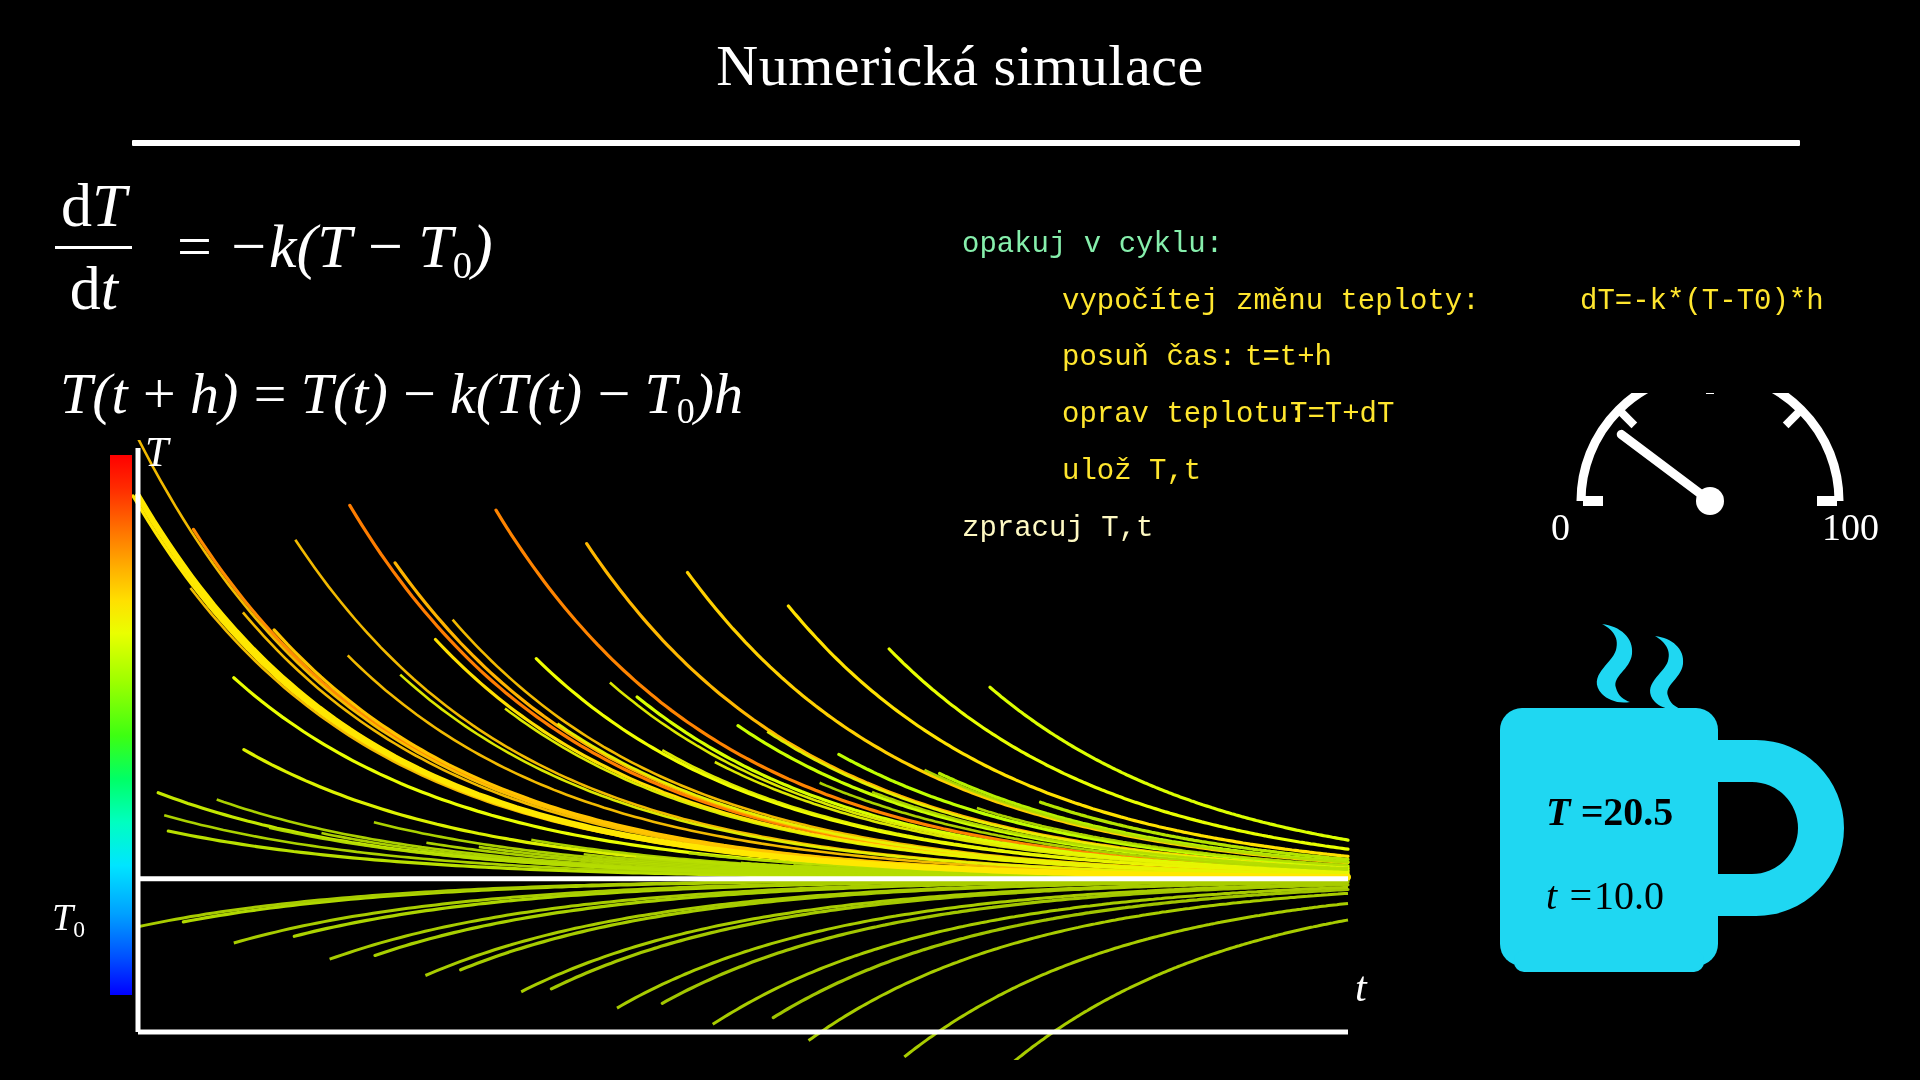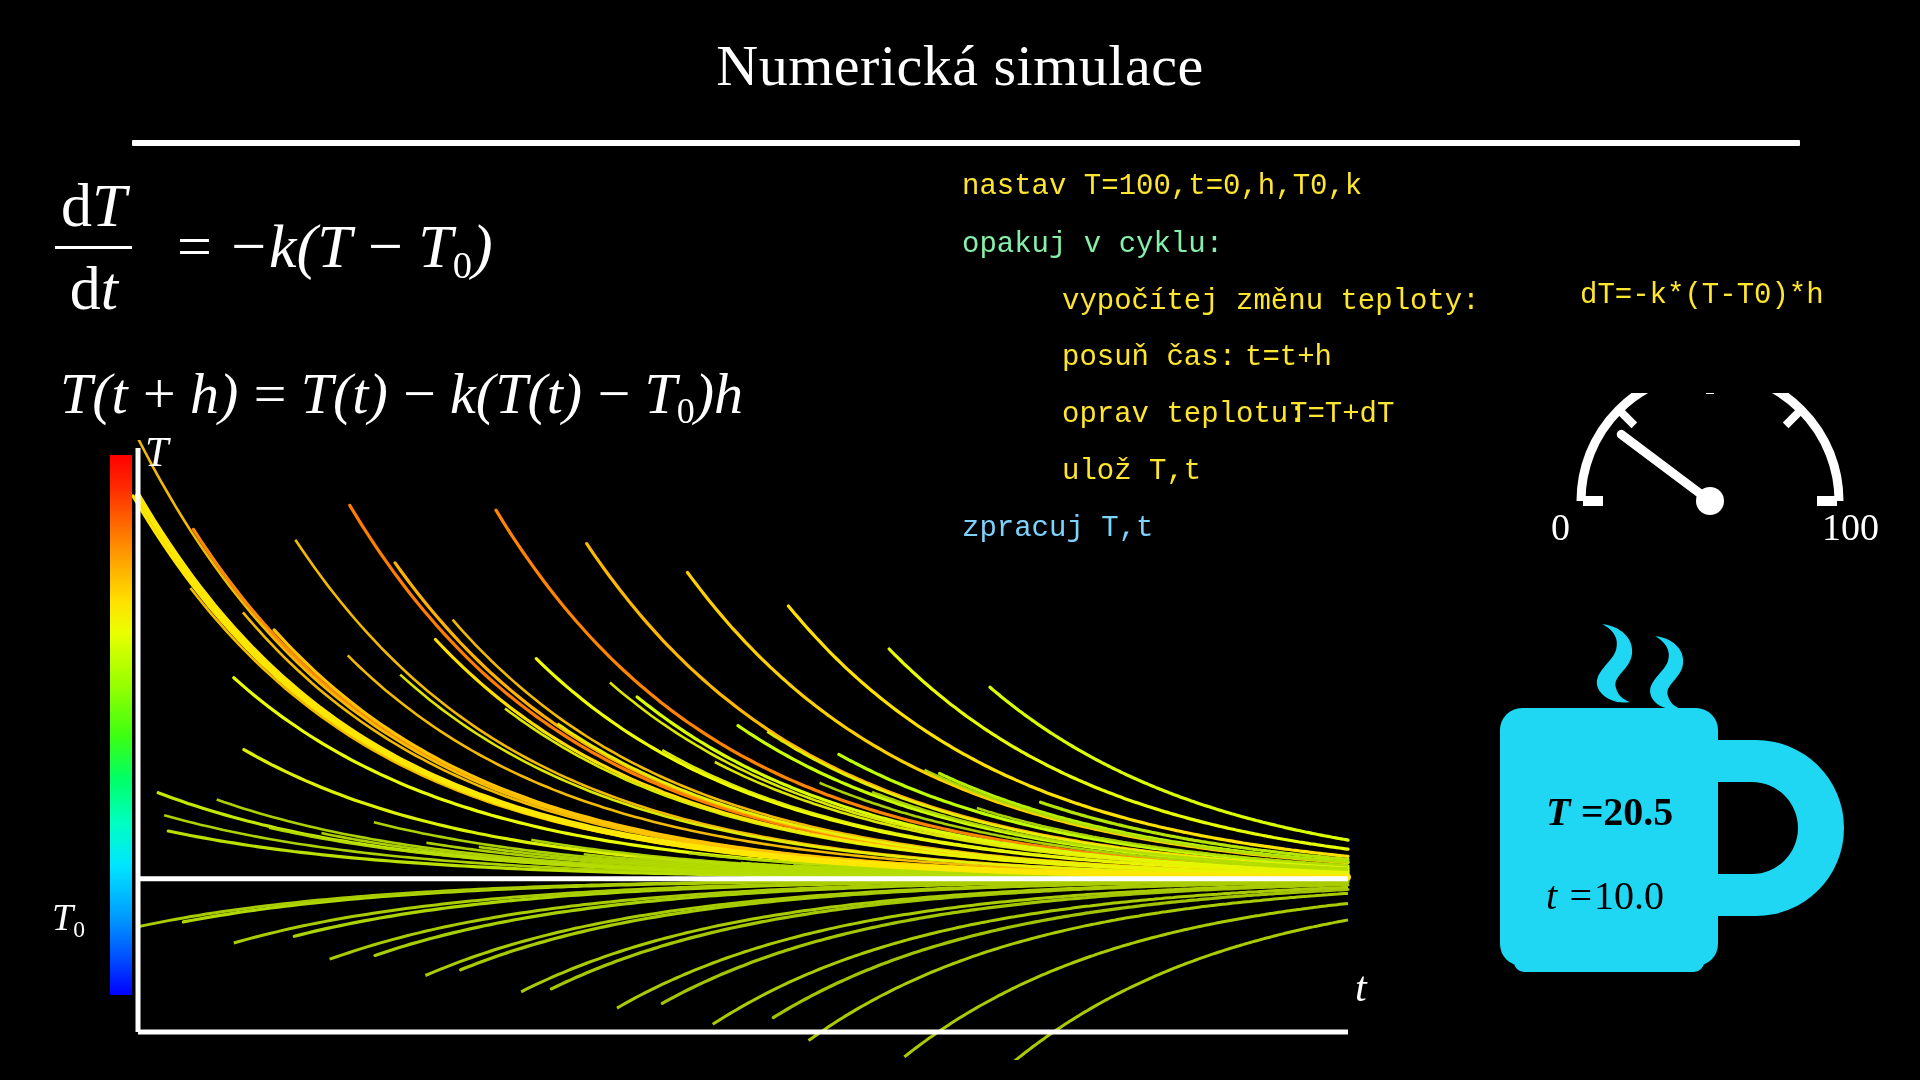--- a/index.html
+++ b/index.html
@@ -41,27 +41,27 @@
   .eq2{left:60px;top:360px;font-size:58px;}
 
   
   .code{
     position:absolute;font-family:"Liberation Mono",monospace;
     font-size:29px;white-space:pre;letter-spacing:0px;
   }
   .code.l1{left:962px;top:170px;color:#ffe62e;}
   .code.l2{left:962px;top:228px;color:#86efac;}
   .code.l3{left:1062px;top:285px;color:#ffe62e;}
-  .code.l3b{left:1580px;top:279px;color:#ffe62e;}
+  .code.l3b{left:1580px;top:285px;color:#ffe62e;}
   .code.l4{left:1062px;top:341px;color:#ffe62e;}
   .code.l4b{left:1245px;top:341px;color:#ffe62e;}
   .code.l5{left:1062px;top:398px;color:#ffe62e;}
   .code.l5b{left:1290px;top:398px;color:#ffe62e;}
   .code.l6{left:1062px;top:455px;color:#ffe62e;}
-  .code.l7{left:962px;top:512px;color:#7dd3fc;}
+  .code.l7{left:962px;top:512px;color:#fef9c3;}
 
   
   .gauge-wrap{position:absolute;left:1545px;top:345px;width:330px;height:200px;}
   .gauge-label{
     position:absolute;left:0;top:-2px;width:330px;text-align:center;
     font-family:"Liberation Serif",serif;font-style:italic;font-size:42px;color:#fff;
   }
   .gauge-label .unit{font-style:normal;}
   .gauge-svg{position:absolute;left:0;top:48px;}
   .gauge-min{position:absolute;left:6px;top:160px;font-size:38px;font-style:normal;
@@ -115,21 +115,20 @@
       <span class="num"><span class="upr">d</span><span>T</span></span>
       <span class="bar"></span>
       <span class="den"><span class="upr">d</span><span>t</span></span>
     </span><span class="rhs"> = −k(T − T<sub class="s">0</sub>)</span>
   </div>
 
   <div class="math eq2">
     <span>T(t + h) = T(t) − k(T(t) − T<sub class="s">0</sub>)h</span>
   </div>
 
-  <div class="code l1">nastav T=100,t=0,h,T0,k</div>
   <div class="code l2">opakuj v cyklu:</div>
   <div class="code l3">vypočítej změnu teploty:</div>
   <div class="code l3b">dT=-k*(T-T0)*h</div>
   <div class="code l4">posuň čas:</div>
   <div class="code l4b">t=t+h</div>
   <div class="code l5">oprav teplotu:</div>
   <div class="code l5b">T=T+dT</div>
   <div class="code l6">ulož T,t</div>
   <div class="code l7">zpracuj T,t</div>
 

